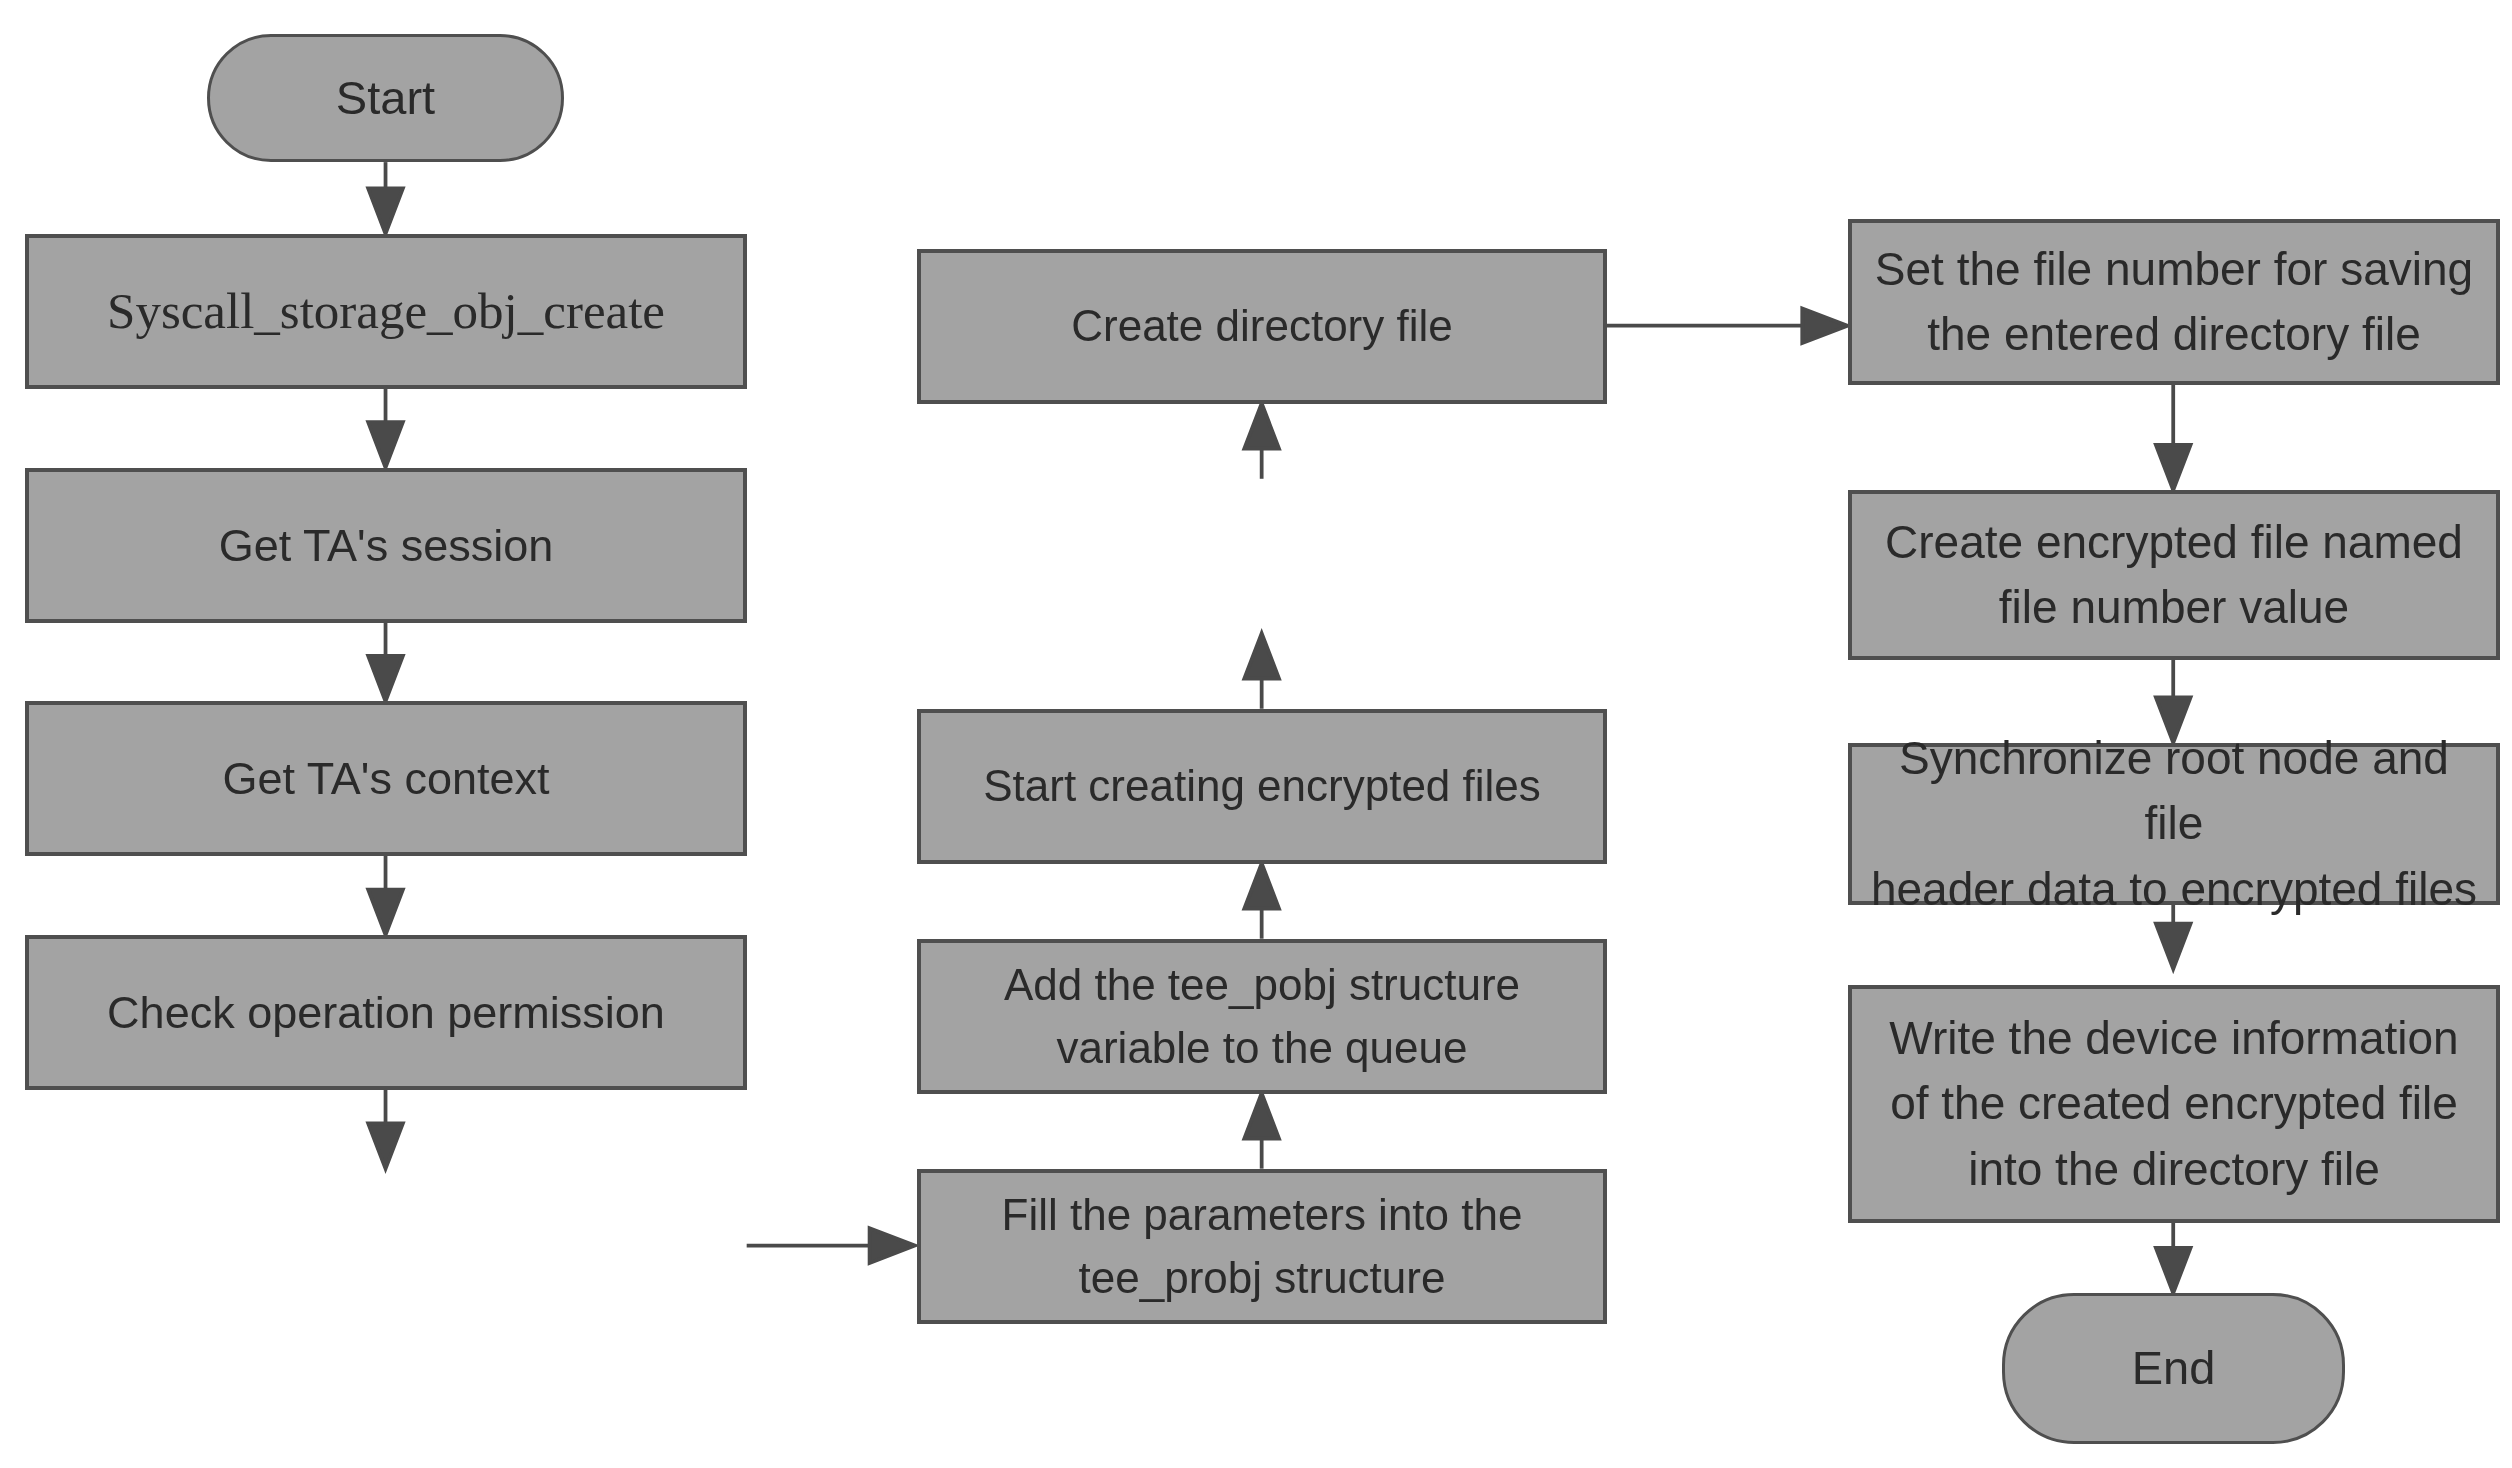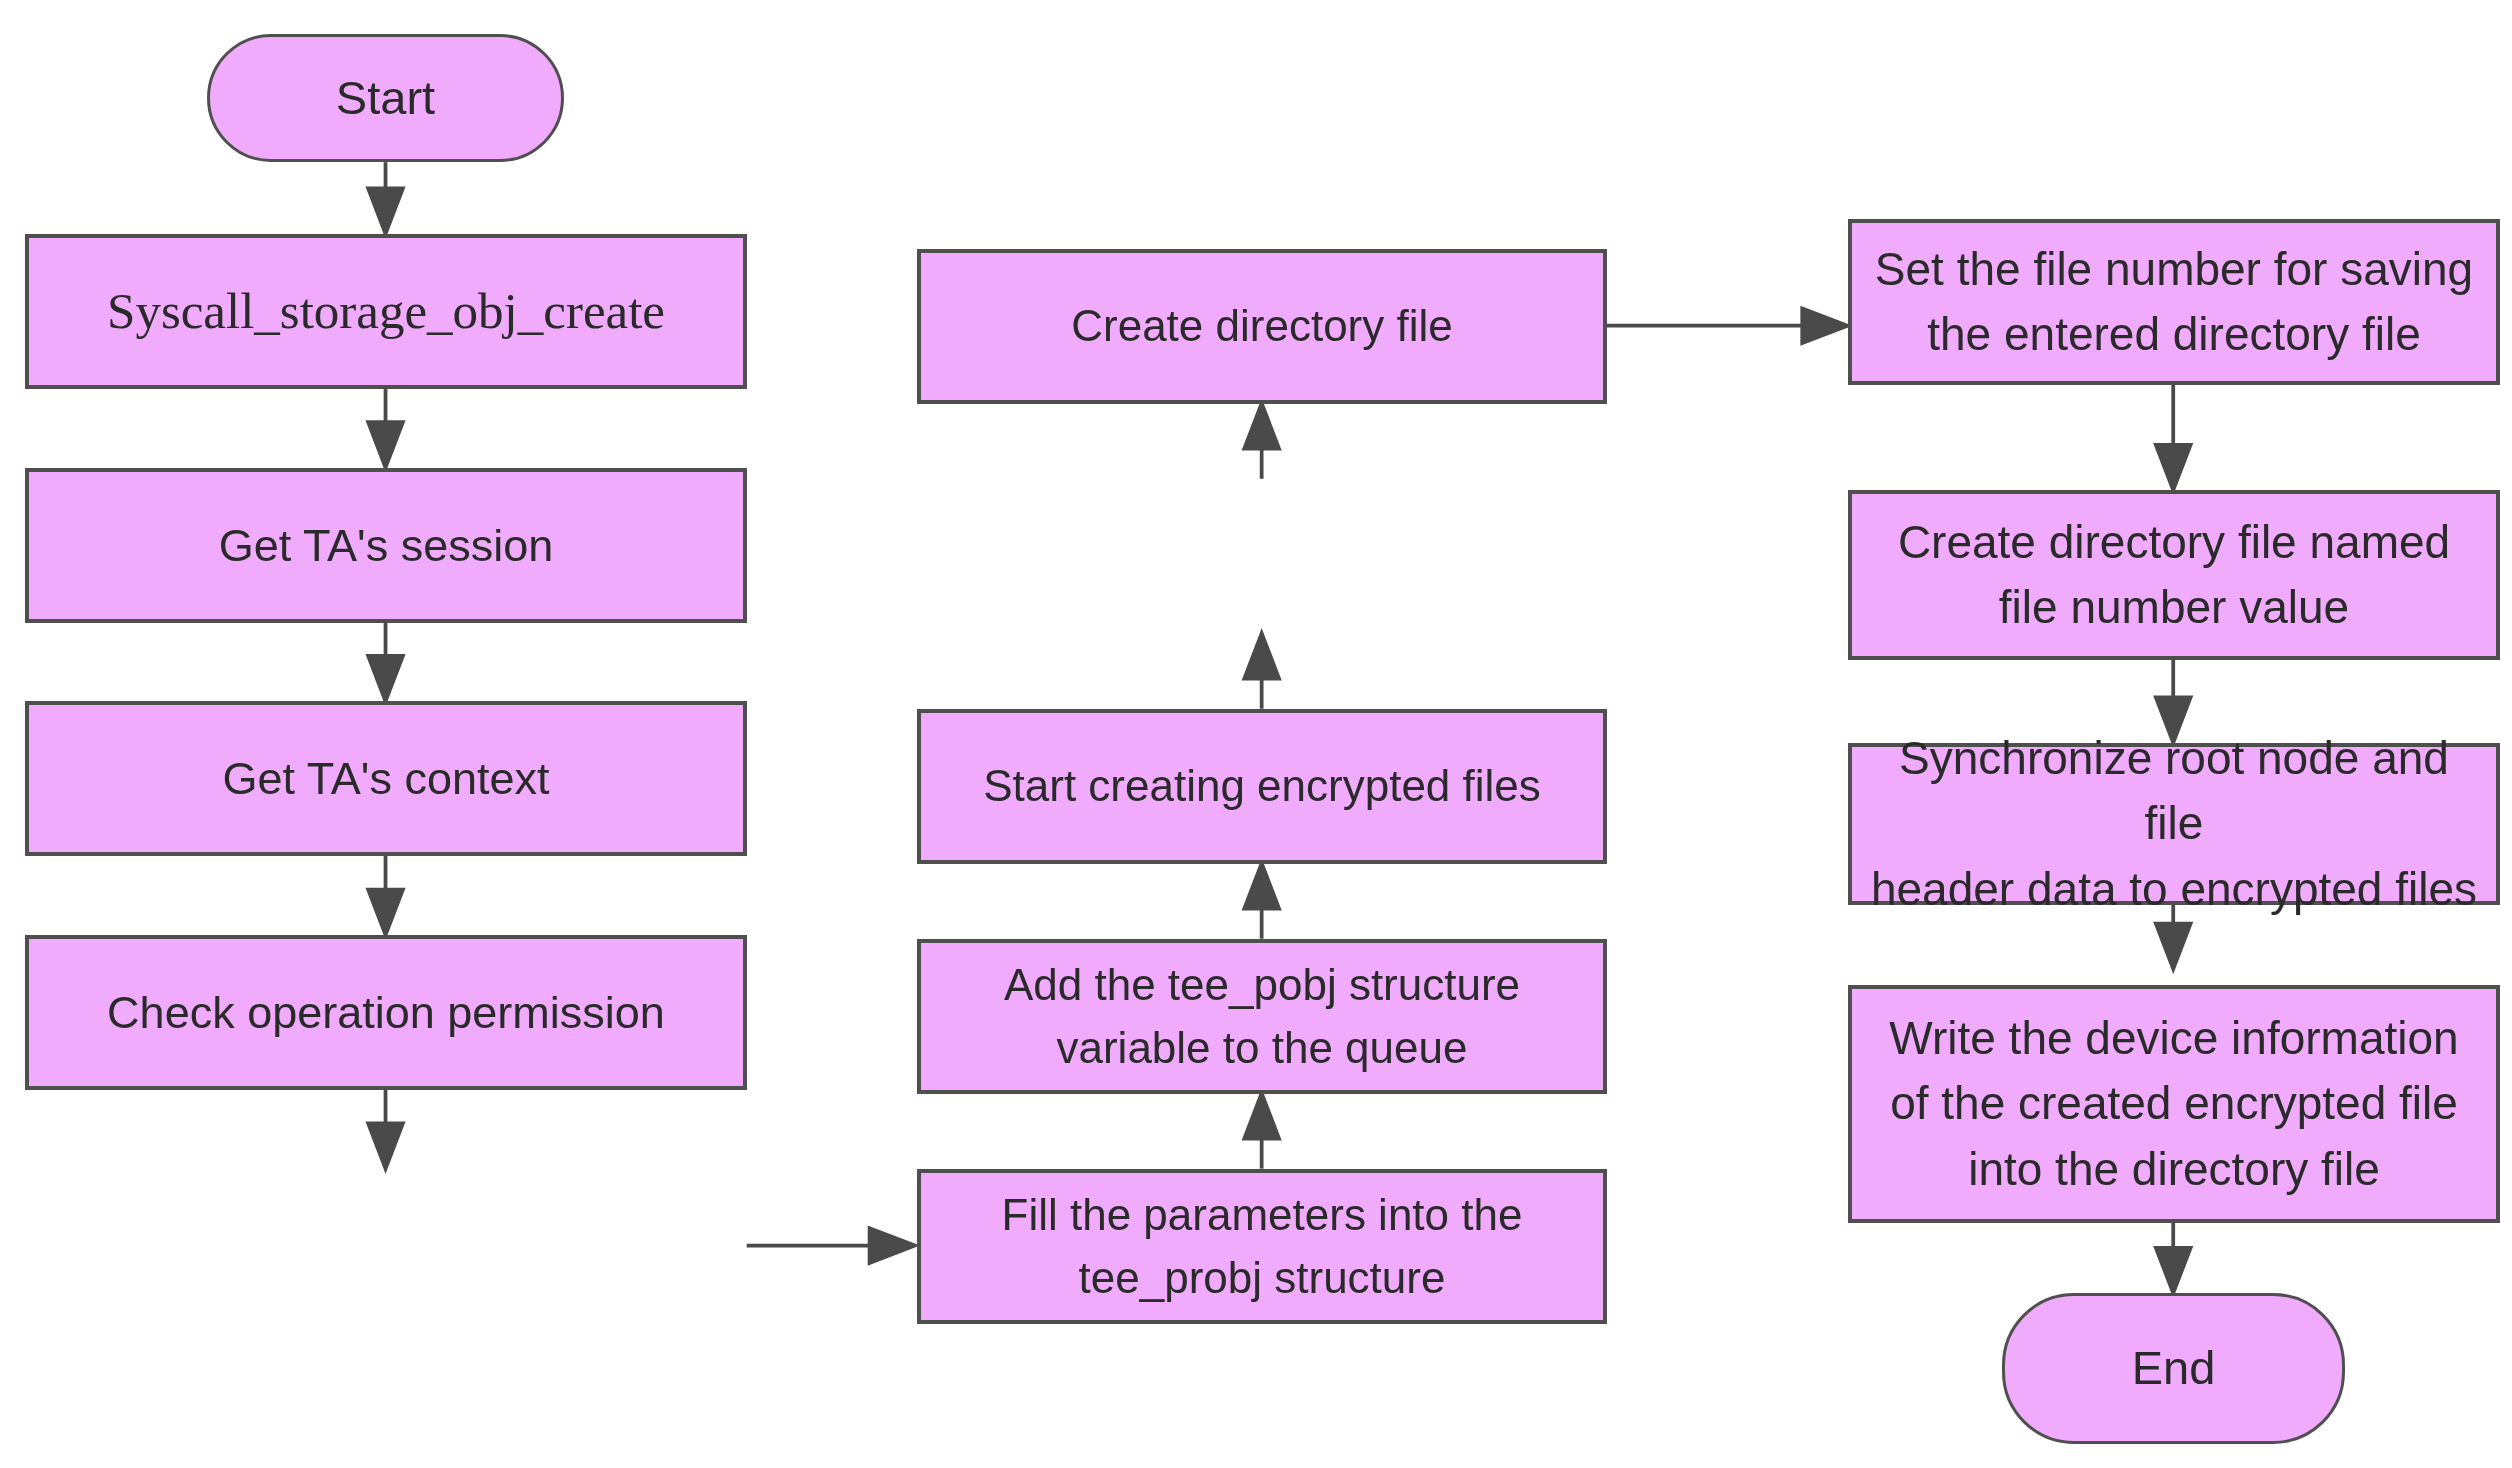--- a/index.html
+++ b/index.html
@@ -8,21 +8,21 @@
     width:2512px;height:1468px;
     background:#ffffff;
     font-family:"Liberation Sans", sans-serif;
     color:#2a2a2a;
     overflow:hidden;
   }
   .node{
     position:absolute;
     box-sizing:border-box;
     border:4.5px solid #4f4f4f;
-    background:#f0abfc;
+    background:#a3a3a3;
     display:flex;align-items:center;justify-content:center;
     text-align:center;
     white-space:pre-line;
     line-height:1.42;
     padding:6px 13.6px;
   }
   .terminator{border-radius:72px;border-width:3.8px;font-size:47px;}
   .col1{left:25px;width:722px;font-size:45px;}
   .col2{left:917px;width:690px;font-size:44px;}
   .col3{left:1848px;width:652px;font-size:46px;}
@@ -122,21 +122,21 @@
 
   <div class="node col2" style="top:939px;height:155px;">Add the tee_pobj structure
 variable to the queue</div>
 
   <div class="node col2" style="top:1169px;height:155px;">Fill the parameters into the
 tee_probj structure</div>
 
   <div class="node col3" style="top:219px;height:166px;">Set the file number for saving
 the entered directory file</div>
 
-  <div class="node col3" style="top:490px;height:170px;">Create directory file named
+  <div class="node col3" style="top:490px;height:170px;">Create encrypted file named
 file number value</div>
 
   <div class="node col3" style="top:743px;height:162px;">Synchronize root node and file
 header data to encrypted files</div>
 
   <div class="node col3" style="top:969px;height:238px;margin-top:16px;">Write the device information
 of the created encrypted file
 into the directory file</div>
 
   <div class="node terminator" style="left:2002px;top:1293px;width:343px;height:151px;">End</div>

